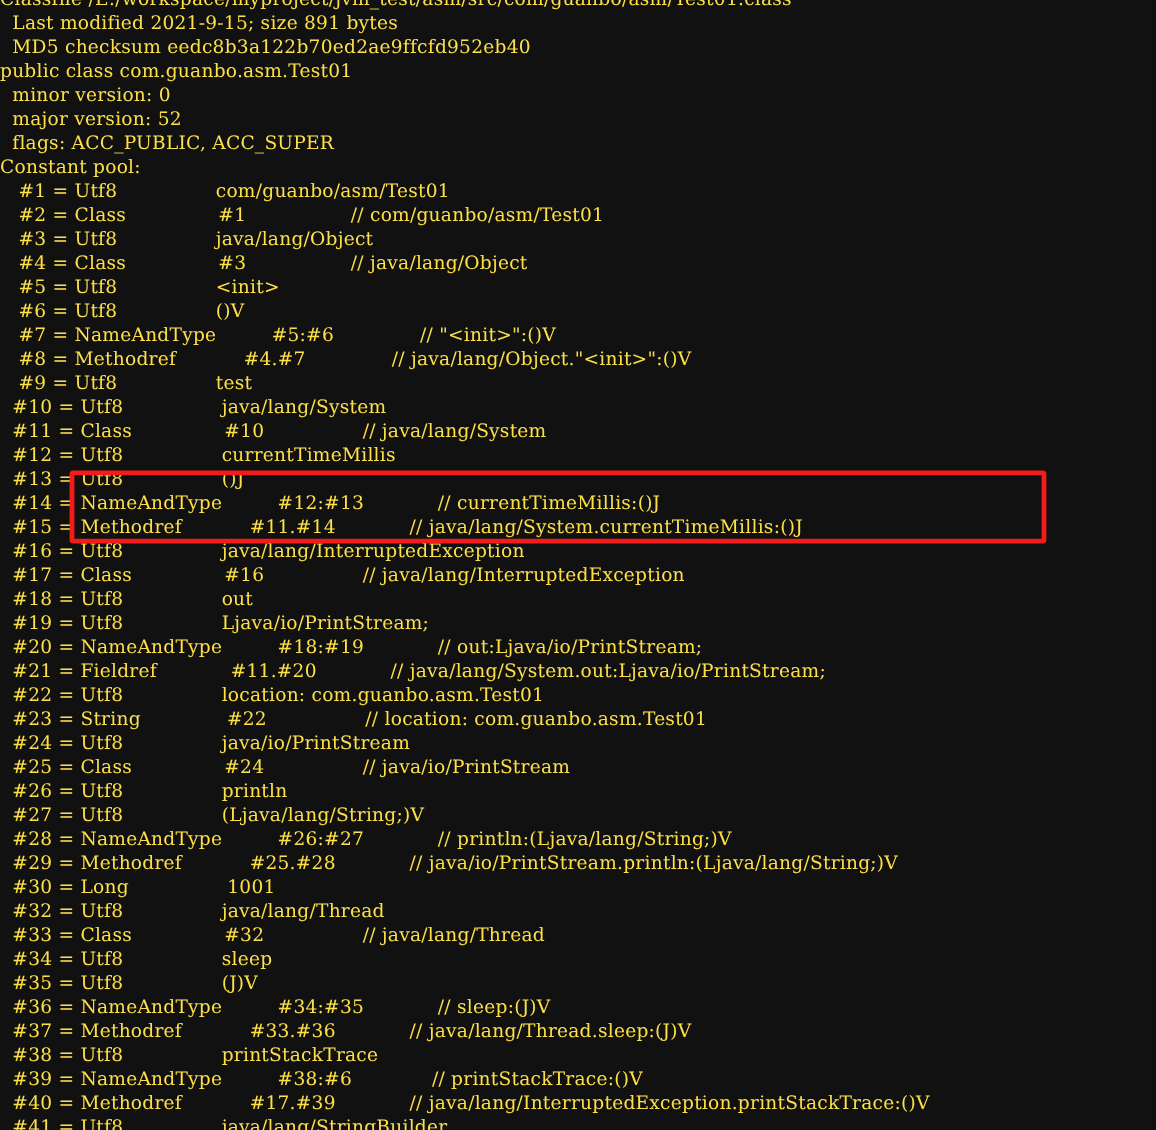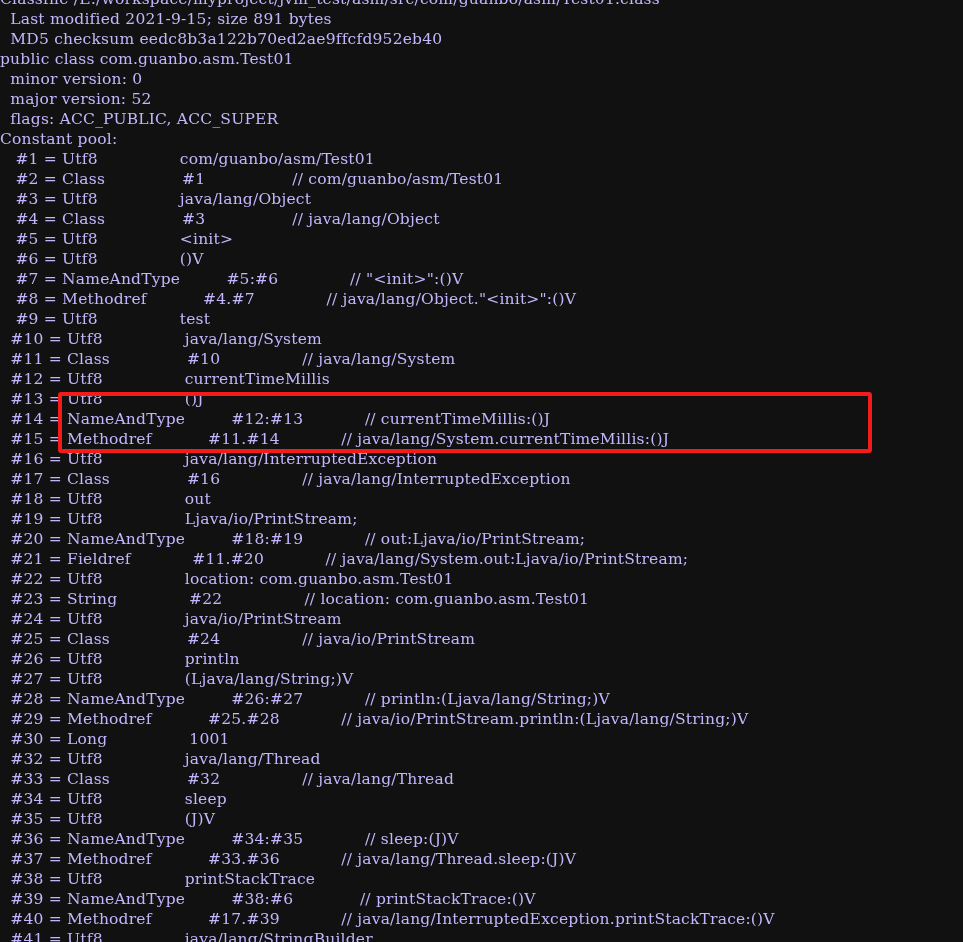--- a/index.html
+++ b/index.html
@@ -26,21 +26,21 @@
     left: 0;
     top: -11px;
     width: 963px;
   }
   .ln {
     display: block;
     height: 20px;
     line-height: 20px;
     white-space: pre;
     overflow: hidden;
-    color: #c4b5fd;
+    color: #fde047;
   }
 
   
   #highlight-box {
     position: absolute;
     left: 58px;
     top: 392px;
     width: 814px;
     height: 61px;
     border: 4px solid #f41b1b;

